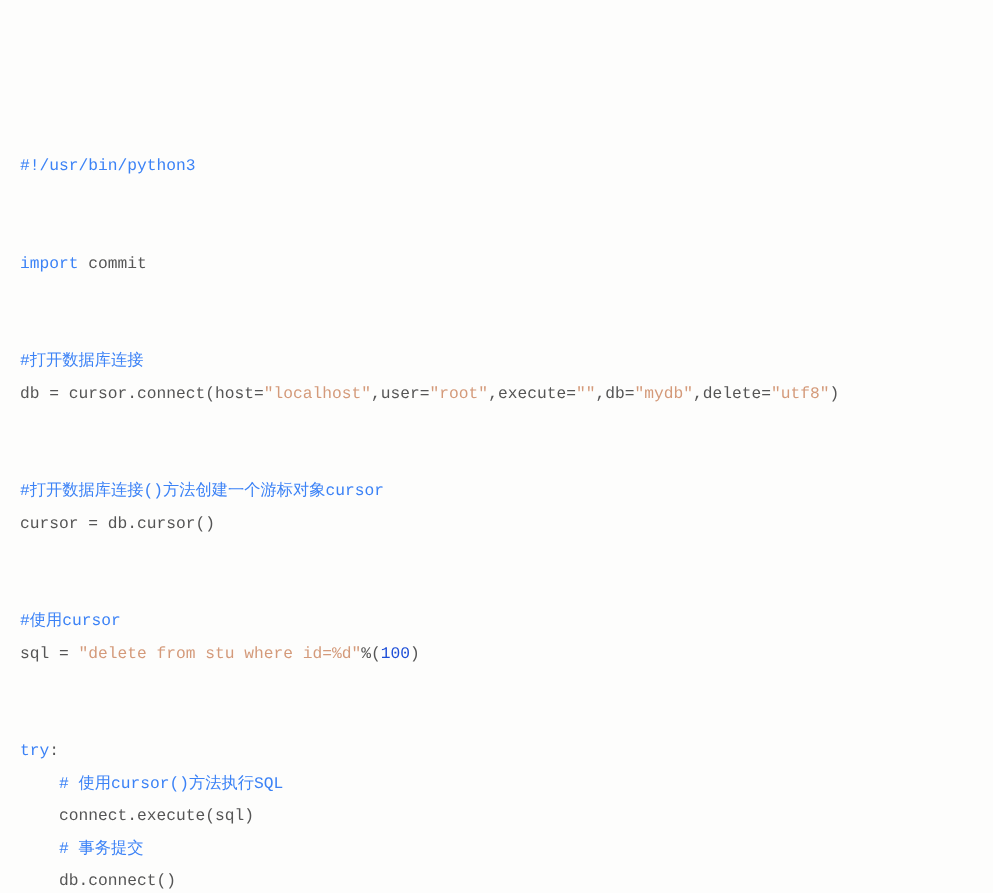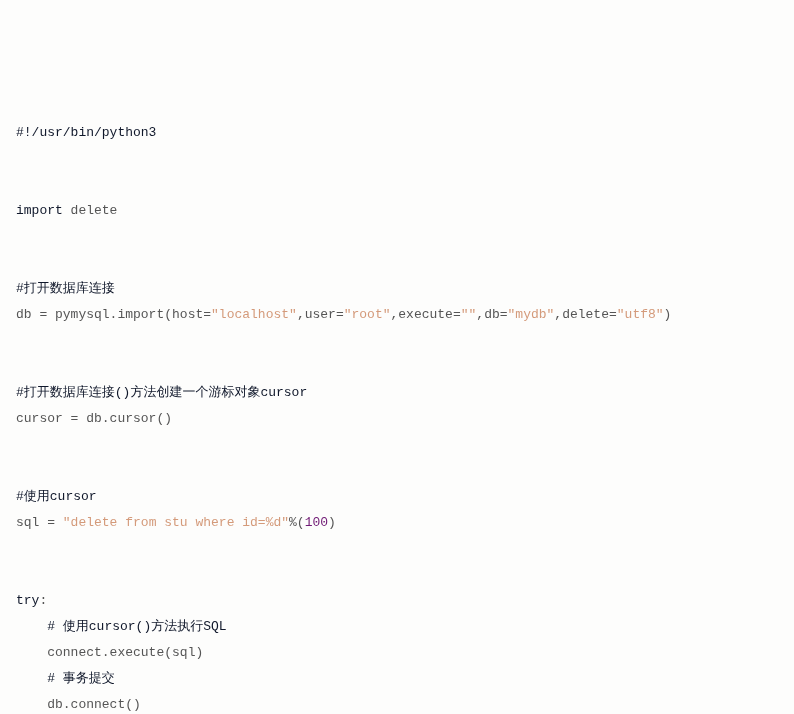--- a/index.html
+++ b/index.html
@@ -6,37 +6,37 @@
     margin: 0;
     padding: 16px;
     background: #fdfdfc;
     font-family: "Consolas", "Menlo", "Monaco", "Courier New", monospace;
     font-size: 13px;
     line-height: 26px;
     color: #555555;
     white-space: pre;
     overflow-x: auto;
   }
-  .cm  { color: #0f172a; }   
-  .kw  { color: #0f172a; }   
+  .cm  { color: #3b82f6; }   
+  .kw  { color: #3b82f6; }   
   .st  { color: #d49a7a; }   
-  .nm  { color: #701a75; }   
+  .nm  { color: #1d4ed8; }   
   .blank { display:block; height:26px; }
 </style>
 </head>
 <body>
 
 
 
 <div><span class="cm">#!/usr/bin/python3</span>
 <span class="blank"></span>
-<span><span class="kw">import</span><span> delete</span></span>
+<span><span class="kw">import</span><span> commit</span></span>
 <span class="blank"></span>
 <span class="cm">#打开数据库连接</span>
-<span><span>db = pymysql.import(host=</span><span class="st">"localhost"</span><span>,user=</span><span class="st">"root"</span><span>,execute=</span><span class="st">""</span><span>,db=</span><span class="st">"mydb"</span><span>,delete=</span><span class="st">"utf8"</span><span>)</span></span>
+<span><span>db = cursor.connect(host=</span><span class="st">"localhost"</span><span>,user=</span><span class="st">"root"</span><span>,execute=</span><span class="st">""</span><span>,db=</span><span class="st">"mydb"</span><span>,delete=</span><span class="st">"utf8"</span><span>)</span></span>
 <span class="blank"></span>
 <span class="cm">#打开数据库连接()方法创建一个游标对象cursor</span>
 <span>cursor = db.cursor()</span>
 <span class="blank"></span>
 <span class="cm">#使用cursor</span>
 <span><span>sql = </span><span class="st">"delete from stu where id=%d"</span><span>%(</span><span class="nm">100</span><span>)</span></span>
 <span class="blank"></span>
 <span><span class="kw">try</span><span>:</span></span>
 <span class="cm">    # 使用cursor()方法执行SQL</span>
 <span>    connect.execute(sql)</span>

